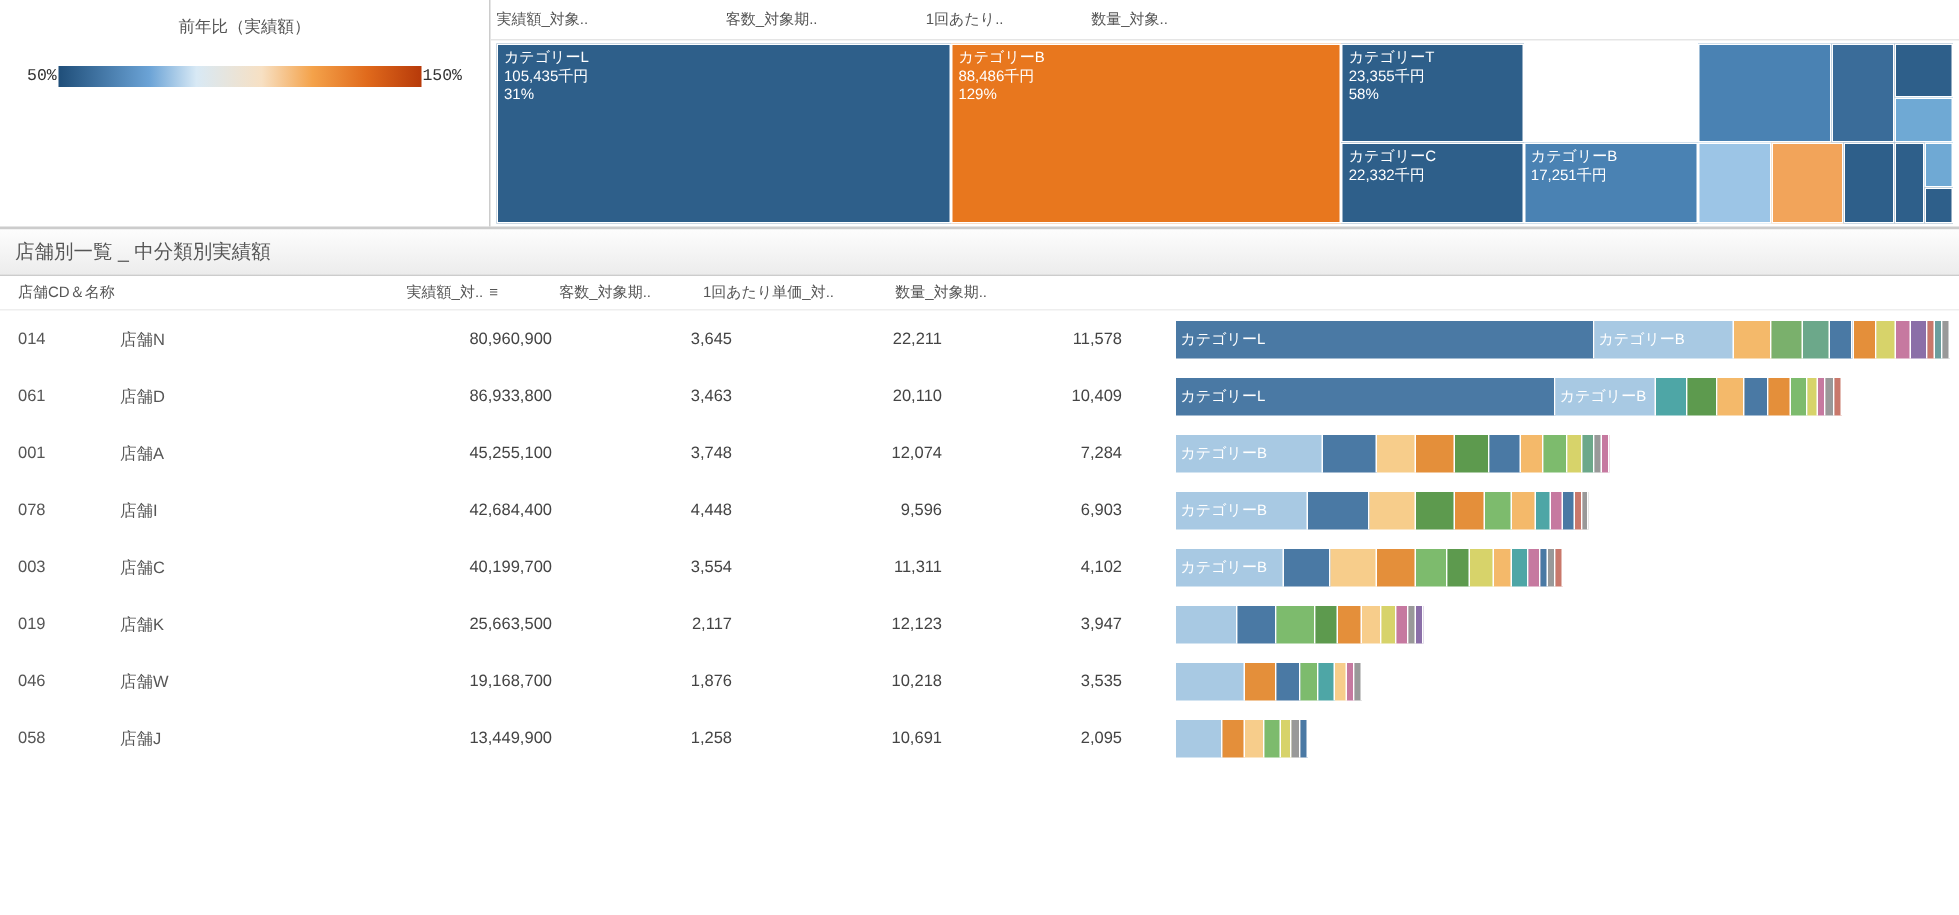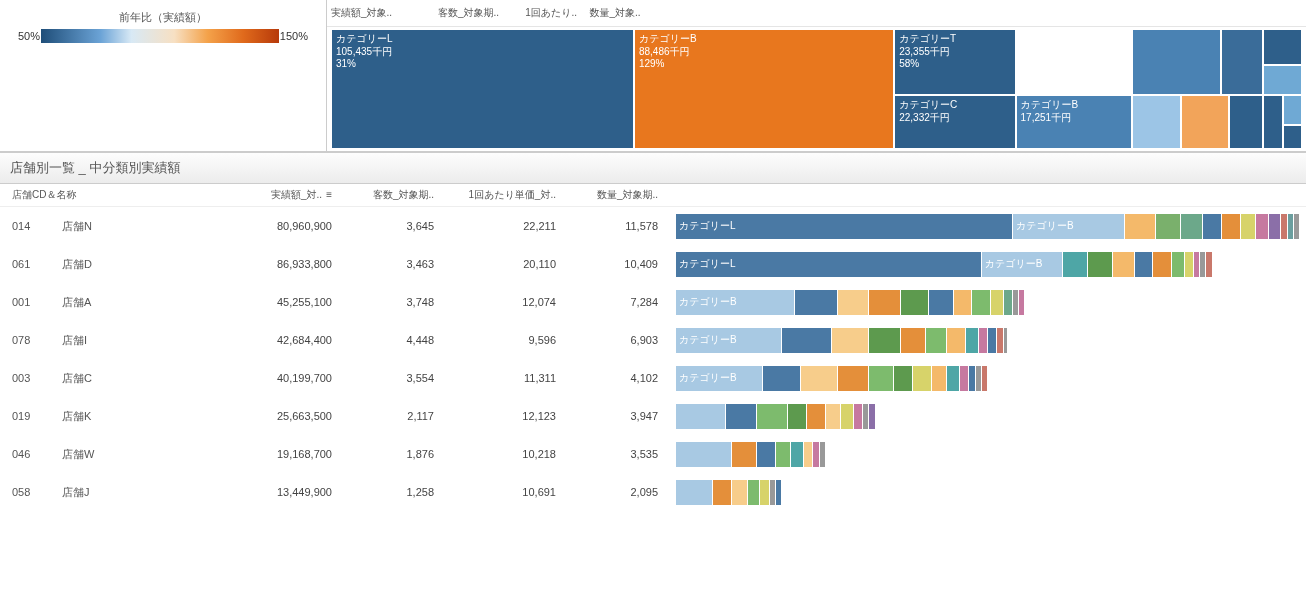--- a/index.html
+++ b/index.html
@@ -1,40 +1,40 @@
 <!DOCTYPE html>
 <html><head>
 <meta charset="utf-8">
 <style>
   html,body{margin:0;padding:0;font-family:"Meiryo","Hiragino Sans",sans-serif;font-size:11px;color:#333;background:#fff;width:1306px;}
   .root{display:flex;flex-direction:column;}
   .top{display:flex;border-bottom:1px solid #ccc;}
   .legend-box{width:326px;padding:10px 18px 0 18px;box-sizing:border-box;}
-  .legend-title{text-align:center;font-size:11px;color:#555;margin-bottom:4px;}
-  .legend-row{display:flex;align-items:center;gap:1px;}
+  .legend-title{text-align:center;font-size:11px;color:#555;margin-bottom:19px;}
+  .legend-row{display:flex;align-items:center;gap:1px;font-family:Liberation Mono, monospace;}
   .legend-bar{flex:1;height:14px;background:linear-gradient(90deg,#1f4e79 0%,#6ba3d6 25%,#d8e9f5 38%,#f7e0c3 56%,#f4a24a 70%,#e06a1c 85%,#b73a0a 100%);}
   .panel-title{font-size:13px;color:#555;padding:4px 8px;background:linear-gradient(#fdfdfd,#ececec);border:1px solid #ccc;border-left:none;border-right:none;}
   .top-right{flex:1;display:flex;flex-direction:column;border-left:1px solid #ccc;}
-  .top-cols{display:flex;font-size:10px;color:#555;border-bottom:1px solid #e5e5e5;}
+  .top-cols{display:flex;font-size:10px;color:#555;border-bottom:1px solid #e5e5e5;gap:46px;}
   .top-cols>div{padding:6px 4px;}
   .top-body{display:flex;align-items:stretch;min-height:120px;}
   .top-nums{display:flex;align-items:center;}
   .top-nums>div{padding:0 4px;text-align:right;height:120px;display:flex;align-items:center;justify-content:flex-end;color:#444;}
   .treemap{flex:1;position:relative;min-height:120px;margin:2px 4px 2px 4px;}
   .tm-cell{position:absolute;box-sizing:border-box;border:1px solid #fff;color:#fff;font-size:10px;padding:3px 4px;overflow:hidden;line-height:1.25;}
   .tm-cell .nm{font-size:10px;}
   .tm-cell .v{font-size:10px;}
   .store-panel{border-top:1px solid #ccc;}
   .store-title{font-size:13px;color:#555;padding:6px 10px;background:linear-gradient(#fdfdfd,#ececec);border-bottom:1px solid #ccc;}
   .store-head{display:flex;font-size:10px;color:#555;padding:4px 0;border-bottom:1px solid #eee;}
   .col-cd{width:50px;padding-left:12px;}
   .col-nm{width:180px;}
   .col-n{width:90px;text-align:right;padding-right:12px;}
   .col-bar{flex:1;padding:0 6px 0 6px;}
-  .store-row{display:flex;align-items:center;height:38px;border-bottom:0px solid #f6f6f6;}
+  .store-row{display:flex;align-items:center;height:38px;border-bottom:0px solid #f6f6f6;gap:18px;}
   .store-row .col-cd,.store-row .col-nm{color:#555;}
   .store-row .col-n{color:#444;}
   .barwrap{position:relative;height:25px;}
   .seg{position:absolute;top:0;height:100%;box-sizing:border-box;border-right:1px solid #fff;font-size:10px;color:#fff;display:flex;align-items:center;padding-left:3px;overflow:hidden;white-space:nowrap;}
   .sort-icon{display:inline-block;margin-left:4px;}
 </style>
 </head>
 <body>
 
 <div class="root">

